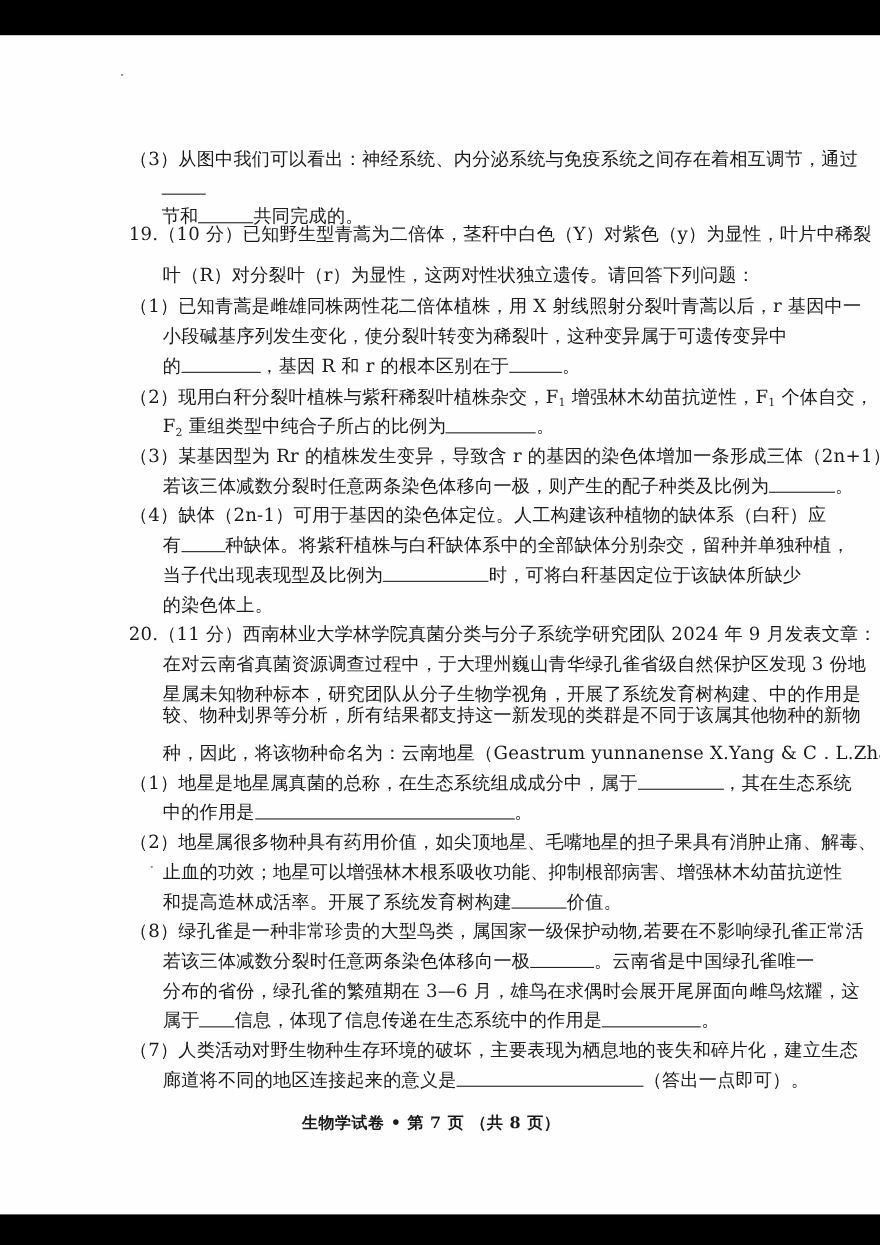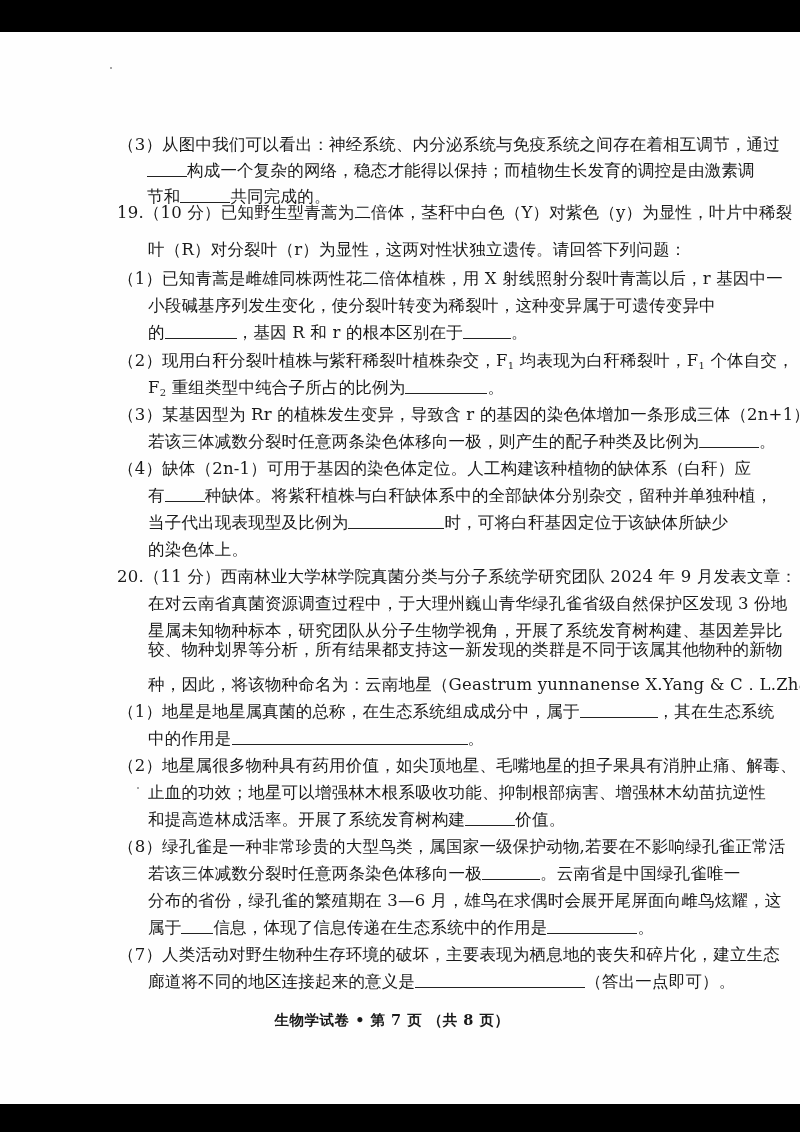--- a/index.html
+++ b/index.html
@@ -24,40 +24,40 @@
 </head>
 <body>
 
 <div class="bar-top"></div>
 <div class="speck" style="left:110px;top:67px"></div>
 <div class="speck" style="left:137px;top:787px"></div>
 
 <div class="page">
 
   <div class="line" style="left:118px;top:135px"><span>（3）从图中我们可以看出：神经系统、内分泌系统与免疫系统之间存在着相互调节，通过</span></div>
-  <div class="line" style="left:147px;top:161px"><span class="blank" style="width:40px"></span><span>构成一个复杂的网络，稳态才能得以保持；而植物生长发育的调控是由激素调</span></div>
+  <div class="line" style="left:147px;top:161px"><span class="blank" style="width:40px"></span></div>
   <div class="line" style="left:147px;top:187px"><span>节和</span><span class="blank" style="width:50px"></span><span>共同完成的。</span></div>
 
   <div class="line" style="left:117px;top:203px"><span>19.（10 分）已知野生型青蒿为二倍体，茎秆中白色（Y）对紫色（y）为显性，叶片中稀裂</span></div>
   <div class="line" style="left:148px;top:240px"><span>叶（R）对分裂叶（r）为显性，这两对性状独立遗传。请回答下列问题：</span></div>
   <div class="line" style="left:118px;top:269px"><span>（1）已知青蒿是雌雄同株两性花二倍体植株，用 X 射线照射分裂叶青蒿以后，r 基因中一</span></div>
   <div class="line" style="left:148px;top:296px"><span>小段碱基序列发生变化，使分裂叶转变为稀裂叶，这种变异属于可遗传变异中</span></div>
   <div class="line" style="left:148px;top:323px"><span>的</span><span class="blank" style="width:72px"></span><span>，基因 R 和 r 的根本区别在于</span><span class="blank" style="width:48px"></span><span>。</span></div>
-  <div class="line" style="left:118px;top:351px"><span>（2）现用白秆分裂叶植株与紫秆稀裂叶植株杂交，F</span><sub>1</sub><span> 均表现为白秆稀裂叶，F</span><sub>1</sub><span> 个体自交，</span></div>
+  <div class="line" style="left:118px;top:351px"><span>（2）现用白秆分裂叶植株与紫秆稀裂叶植株杂交，F</span><sub>1</sub><span> 增强林木幼苗抗逆性，F</span><sub>1</sub><span> 个体自交，</span></div>
   <div class="line" style="left:148px;top:378px"><span>F</span><sub>2</sub><span> 重组类型中纯合子所占的比例为</span><span class="blank" style="width:82px"></span><span>。</span></div>
   <div class="line" style="left:118px;top:405px"><span>（3）某基因型为 Rr 的植株发生变异，导致含 r 的基因的染色体增加一条形成三体（2n+1），</span></div>
   <div class="line" style="left:148px;top:432px"><span>若该三体减数分裂时任意两条染色体移向一极，则产生的配子种类及比例为</span><span class="blank" style="width:60px"></span><span>。</span></div>
   <div class="line" style="left:118px;top:459px"><span>（4）缺体（2n-1）可用于基因的染色体定位。人工构建该种植物的缺体系（白秆）应</span></div>
   <div class="line" style="left:148px;top:486px"><span>有</span><span class="blank" style="width:40px"></span><span>种缺体。将紫秆植株与白秆缺体系中的全部缺体分别杂交，留种并单独种植，</span></div>
   <div class="line" style="left:148px;top:513px"><span>当子代出现表现型及比例为</span><span class="blank" style="width:96px"></span><span>时，可将白秆基因定位于该缺体所缺少</span></div>
   <div class="line" style="left:148px;top:540px"><span>的染色体上。</span></div>
 
   <div class="line" style="left:117px;top:567px"><span>20.（11 分）西南林业大学林学院真菌分类与分子系统学研究团队 2024 年 9 月发表文章：</span></div>
   <div class="line" style="left:148px;top:594px"><span>在对云南省真菌资源调查过程中，于大理州巍山青华绿孔雀省级自然保护区发现 3 份地</span></div>
-  <div class="line" style="left:148px;top:621px"><span>星属未知物种标本，研究团队从分子生物学视角，开展了系统发育树构建、基因差异比</span></div>
+  <div class="line" style="left:148px;top:621px"><span>星属未知物种标本，研究团队从分子生物学视角，开展了系统发育树构建、中的作用是</span></div>
   <div class="line" style="left:148px;top:640px"><span>较、物种划界等分析，所有结果都支持这一新发现的类群是不同于该属其他物种的新物</span></div>
   <div class="line" style="left:148px;top:675px"><span>种，因此，将该物种命名为：云南地星（Geastrum yunnanense X.Yang &amp; C．L.Zhao）。</span></div>
   <div class="line" style="left:118px;top:702px"><span>（1）地星是地星属真菌的总称，在生态系统组成成分中，属于</span><span class="blank" style="width:78px"></span><span>，其在生态系统</span></div>
   <div class="line" style="left:148px;top:729px"><span>中的作用是</span><span class="blank" style="width:236px"></span><span>。</span></div>
   <div class="line" style="left:118px;top:756px"><span>（2）地星属很多物种具有药用价值，如尖顶地星、毛嘴地星的担子果具有消肿止痛、解毒、</span></div>
   <div class="line" style="left:148px;top:783px"><span>止血的功效；地星可以增强林木根系吸收功能、抑制根部病害、增强林木幼苗抗逆性</span></div>
   <div class="line" style="left:148px;top:810px"><span>和提高造林成活率。开展了系统发育树构建</span><span class="blank" style="width:50px"></span><span>价值。</span></div>
   <div class="line" style="left:118px;top:837px"><span>（8）绿孔雀是一种非常珍贵的大型鸟类，属国家一级保护动物,若要在不影响绿孔雀正常活</span></div>
   <div class="line" style="left:148px;top:864px"><span>若该三体减数分裂时任意两条染色体移向一极</span><span class="blank" style="width:58px"></span><span>。云南省是中国绿孔雀唯一</span></div>
   <div class="line" style="left:148px;top:891px"><span>分布的省份，绿孔雀的繁殖期在 3—6 月，雄鸟在求偶时会展开尾屏面向雌鸟炫耀，这</span></div>

